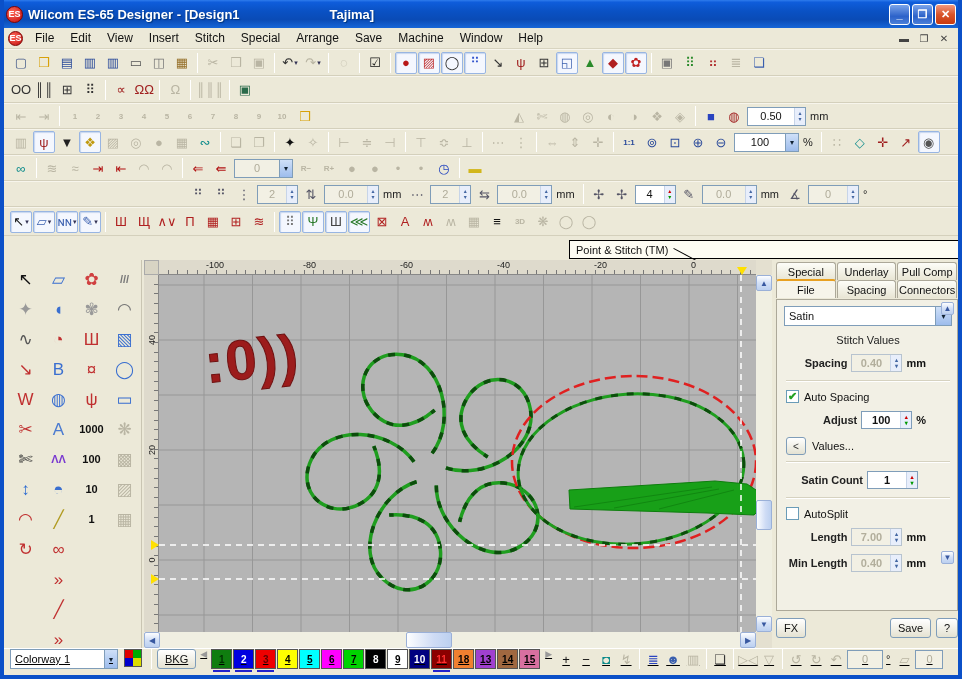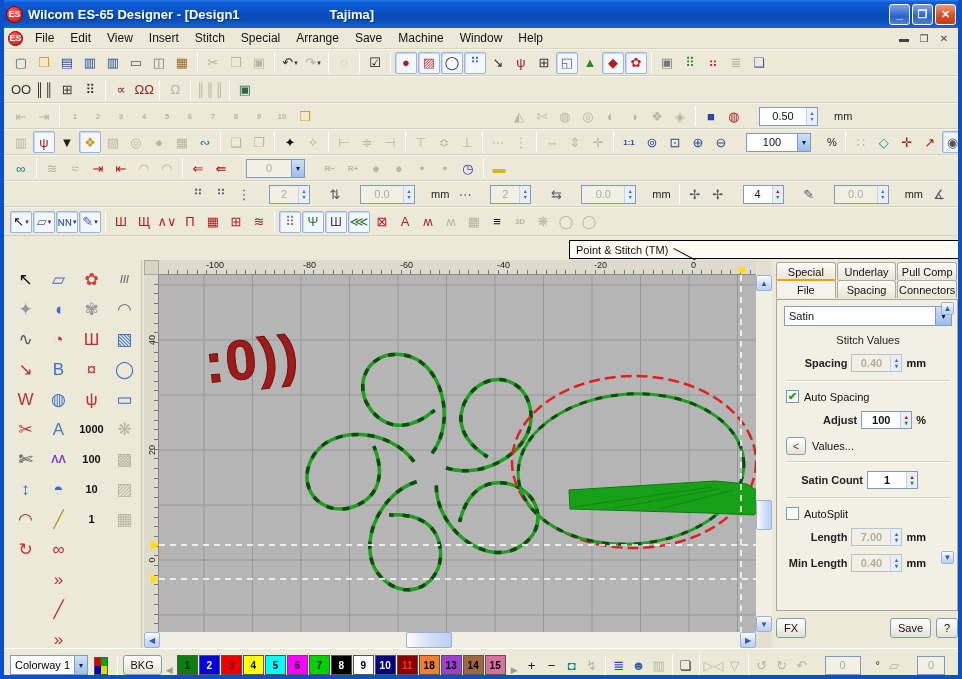--- a/index.html
+++ b/index.html
@@ -32,21 +32,21 @@
   .tbtn{min-width:22px;height:22px;display:inline-flex;align-items:center;justify-content:center;
     border:1px solid transparent;border-radius:2px;position:relative;}
   .tbtn .g{font-size:13px;line-height:13px;color:#333;}
   .tbtn.dis .g{color:#b9b5a3;}
   .tbtn.pressed{background:#f4f7fe;border-color:#98b5e2;box-shadow:inset 1px 1px 1px #c7d6ef;}
   .tbtn .dd{font-size:7px;color:#335;margin-left:1px;}
   .tbtn.tnum .g{font-size:8px;font-weight:bold;letter-spacing:0;}
   .tsep{width:1px;height:20px;background:#cbc7b4;border-right:1px solid #fff;margin:0 3px;flex:none;}
   .tgap{flex:none;}
   .tspin{display:inline-flex;align-items:center;height:19px;border:1px solid #7f9db9;background:#fff;
-    font-size:11px;margin:0 13px;flex:none;}
+    font-size:11px;margin:0 1px;flex:none;}
   .tspin .spinval{display:block;text-align:center;color:#111;padding:0 1px;}
   .tspin.dis{background:#f2f0e4;}
   .tspin.dis .spinval{color:#b0ac9a;}
   .sar{display:flex;flex-direction:column;width:11px;border-left:1px solid #c7d4e8;background:#e8eefb;height:100%;justify-content:center;}
   .sar i{font-style:normal;font-size:6px;line-height:6px;color:#4467a3;text-align:center;}
   .sar.rg i:first-child{color:#c00;}
   .sar.rg i:last-child{color:#090;}
   .cmb{width:13px;background:linear-gradient(180deg,#cfe0f8,#9dbcec);border-left:1px solid #7f9db9;height:100%;
     display:flex;align-items:center;justify-content:center;font-size:8px;color:#123;}
   .unit{font-size:11px;color:#222;margin:0 4px 0 2px;flex:none;}
@@ -100,21 +100,21 @@
     font-size:11px;color:#21a121;font-weight:bold;}
   .valrow{display:flex;align-items:center;gap:6px;margin:2px 0 4px 2px;}
   .sqbtn{width:20px;height:18px;border:1px solid #7f9db9;border-radius:3px;background:linear-gradient(180deg,#fff,#e4e2d2);
     display:flex;align-items:center;justify-content:center;font-size:10px;color:#333;}
   #pscroll{position:absolute;right:2px;top:40px;width:15px;height:306px;}
   #rbottom{position:absolute;left:0;top:356px;width:182px;display:flex;align-items:center;}
   .rbtn{height:20px;border:1px solid #7f9db9;border-radius:3px;background:linear-gradient(180deg,#fff,#e4e2d2);
     display:flex;align-items:center;justify-content:center;font-size:11px;color:#111;padding:0 7px;}
   
   #colorbar{position:absolute;left:0;top:648px;width:954px;height:27px;background:#ece9d8;border-top:1px solid #fff;
-    display:flex;align-items:flex-end;padding-left:6px;font-size:11px;gap:2px;}
+    display:flex;align-items:flex-start;padding-left:6px;font-size:11px;gap:2px;text-decoration:underline;}
   #colorway{display:inline-flex;align-items:center;height:20px;border:1px solid #7f9db9;background:#fff;width:108px;}
   #colorway .cv{flex:1;padding-left:4px;}
   .palicon{width:18px;height:18px;display:grid;grid-template-columns:1fr 1fr;margin:0 4px;border:1px solid #555;}
   .palicon i{display:block;}
   .swatch{width:21px;height:20px;border:1px solid #555;display:flex;align-items:center;justify-content:center;
     font-size:10px;font-weight:bold;position:relative;margin-right:1px;flex:none;}
   .swatch .ul{position:absolute;left:1px;right:1px;bottom:-4px;height:2px;background:#2222cc;}
   .swarr{font-size:9px;color:#999;margin:0 2px;}
   #colorbar .tbtn{min-width:20px;height:20px;}
 </style>

